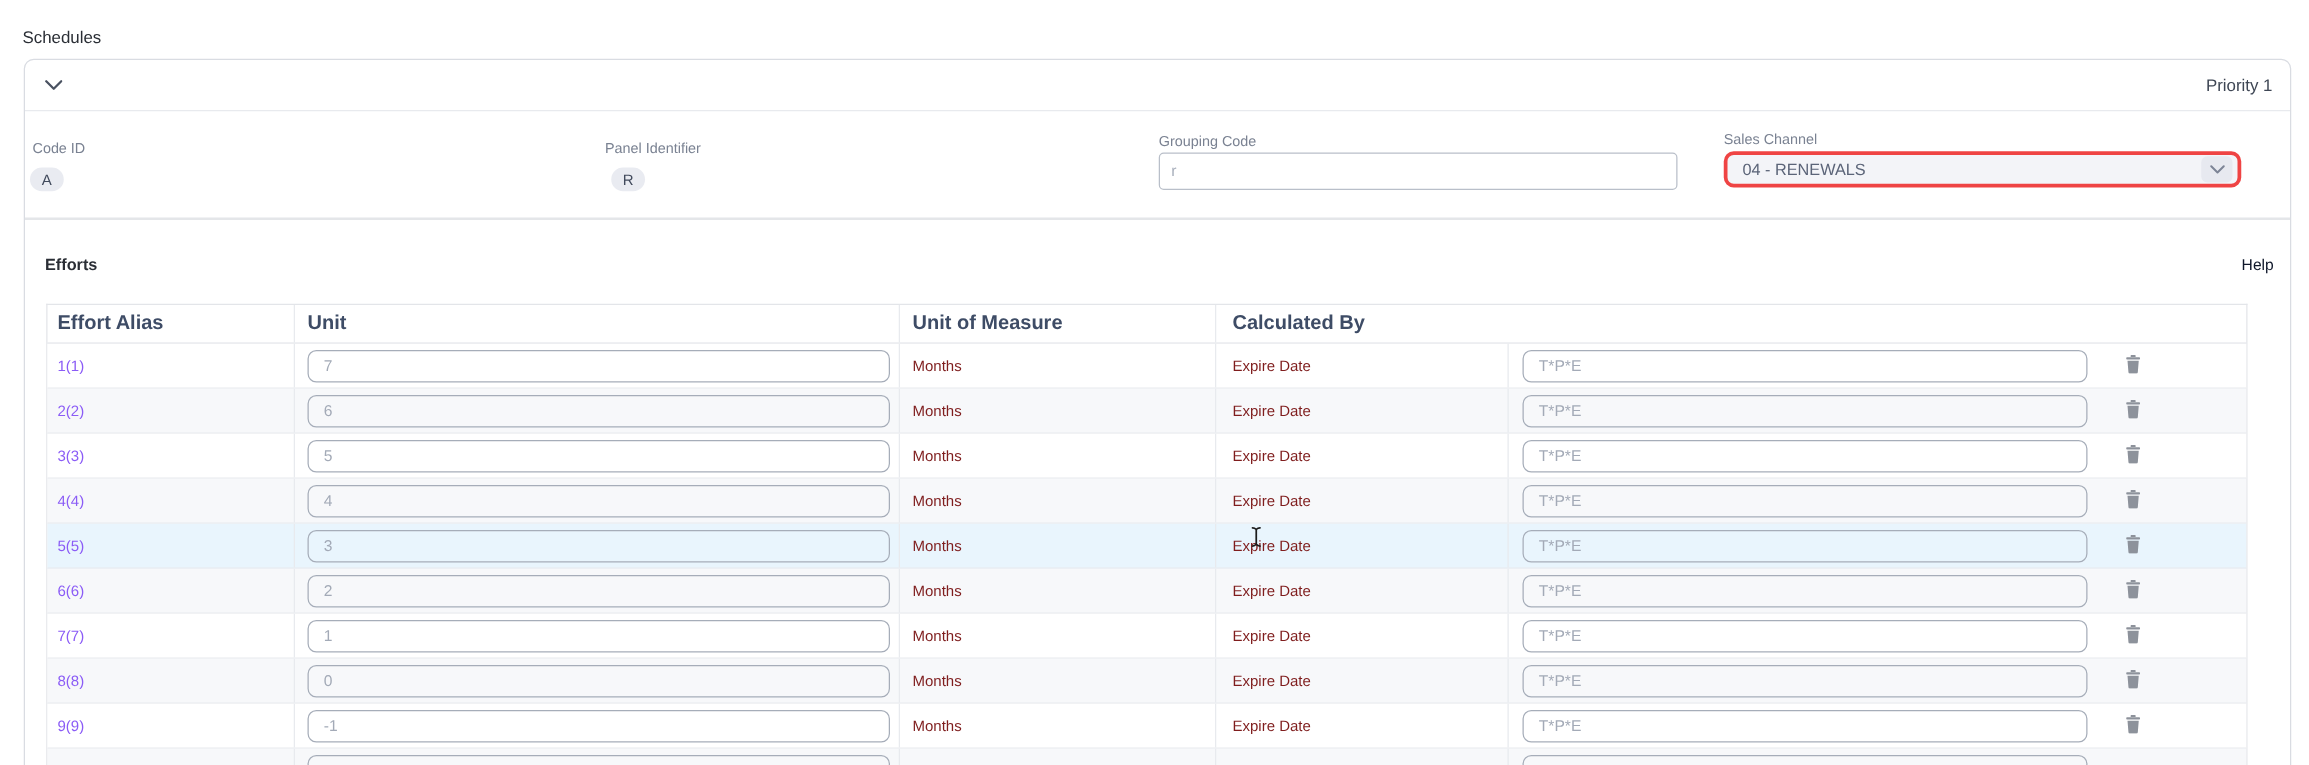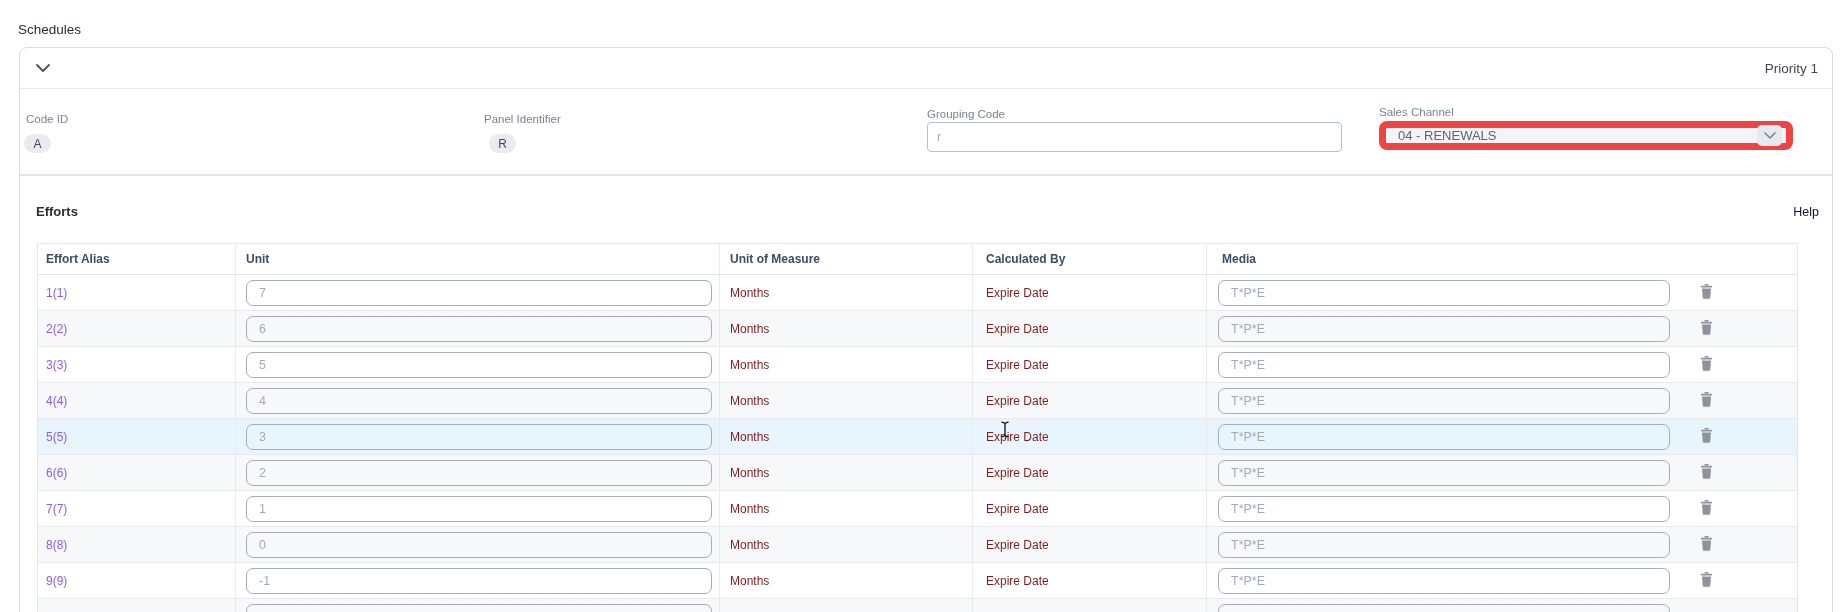--- a/index.html
+++ b/index.html
@@ -33,21 +33,21 @@
     background:#e9ebf1; border-radius:10px; font-size:12px; color:#414a5c; }
   .f-code { left:4px; top:24px; } .f-code .field-label { padding-left:2px; }
   .f-panel { left:464px; top:24px; } .f-panel .badge { margin-left:5px; }
   .f-grouping { left:907px; top:19px; }
   .grouping-input { margin-top:1px; width:415px; height:30px;
     border:1px solid #b9bfc9; border-radius:4px; padding:0 9px;
     font-size:12.5px; color:#a7aebb; background:#fff; outline:none;
     font-family:"Liberation Sans", sans-serif; }
   .f-sales { left:1359px; top:17px; }
   .sales-select { margin-top:2px; width:414px; height:29px;
-    border:7px solid #ef4444; border-radius:8px; background:#f3f4f8;
+    border:3px solid #ef4444; border-radius:8px; background:#f3f4f8;
     display:flex; align-items:center; padding:0 4px 0 12px;
     font-size:13px; color:#5b6478; cursor:default; }
   .sales-select .sel-text { flex:1; }
   .sel-chevron-box { width:25px; height:21px; border-radius:5px;
     background:#e7e9f0; display:flex; align-items:center; justify-content:center; }
 
   .section-divider { height:2px; background:#e4e6e9; }
 
   
   .efforts-head { display:flex; align-items:center; justify-content:space-between;
@@ -59,21 +59,21 @@
     border:1px solid #e3e5e9; border-bottom:none; }
   .trow { display:grid; grid-template-columns:198px 484px 253px 234px 592px;
     border-bottom:1px solid #e8eaee; }
   .trow.head { height:31px; border-bottom:1px solid #dfe2e7; }
   .trow.body-row { height:36px; background:#fff; }
   .trow.body-row.alt { background:#f7f8fa; }
   .trow.body-row.hl { background:#e9f5fd; }
   .tcell { display:flex; align-items:center; border-right:1px solid #e8eaee;
     overflow:hidden; }
   .tcell:last-child { border-right:none; }
-  .head .tcell { font-size:12px; font-weight:bold; color:#3e4c66; }
+  .head .tcell { font-size:16px; font-weight:bold; color:#3e4c66; }
   .c-alias { padding-left:8px; font-size:12px; color:#8b5cf6; }
   .c-uom, .c-calc { padding-left:10px; font-size:12px; color:#7f1d1d; }
   .c-calc { padding-left:13px; }
   .head .c-uom { padding-left:10px; } .head .c-media { padding-left:15px; }
   .row-input { height:26px; border:1px solid #a6adb9; border-radius:7px;
     background:transparent; padding:0 12px; font-size:12.5px; color:#a3aab7;
     outline:none; font-family:"Liberation Sans", sans-serif; }
   .unit-input { margin-left:10px; width:466px; }
   .media-input { margin-left:11px; width:452px; }
   .trash-btn { margin-left:30px; background:none; border:none; cursor:pointer;
@@ -132,21 +132,20 @@
     <div class="efforts-title">Efforts</div>
     <a class="help-link">Help</a>
   </div>
 
   <div class="etable">
     <div class="trow head">
       <div class="tcell c-alias">Effort Alias</div>
       <div class="tcell c-unit" style="padding-left:10px;">Unit</div>
       <div class="tcell c-uom">Unit of Measure</div>
       <div class="tcell c-calc">Calculated By</div>
-      <div class="tcell c-media">Media</div>
     </div>
     <div id="rows-container">
         <div class="trow body-row">
     <div class="tcell c-alias">1(1)</div>
     <div class="tcell">
       <input class="row-input unit-input" value="7" style="">
     </div>
     <div class="tcell c-uom">Months</div>
     <div class="tcell c-calc">Expire Date</div>
     <div class="tcell c-media" style="padding-left:0;">

